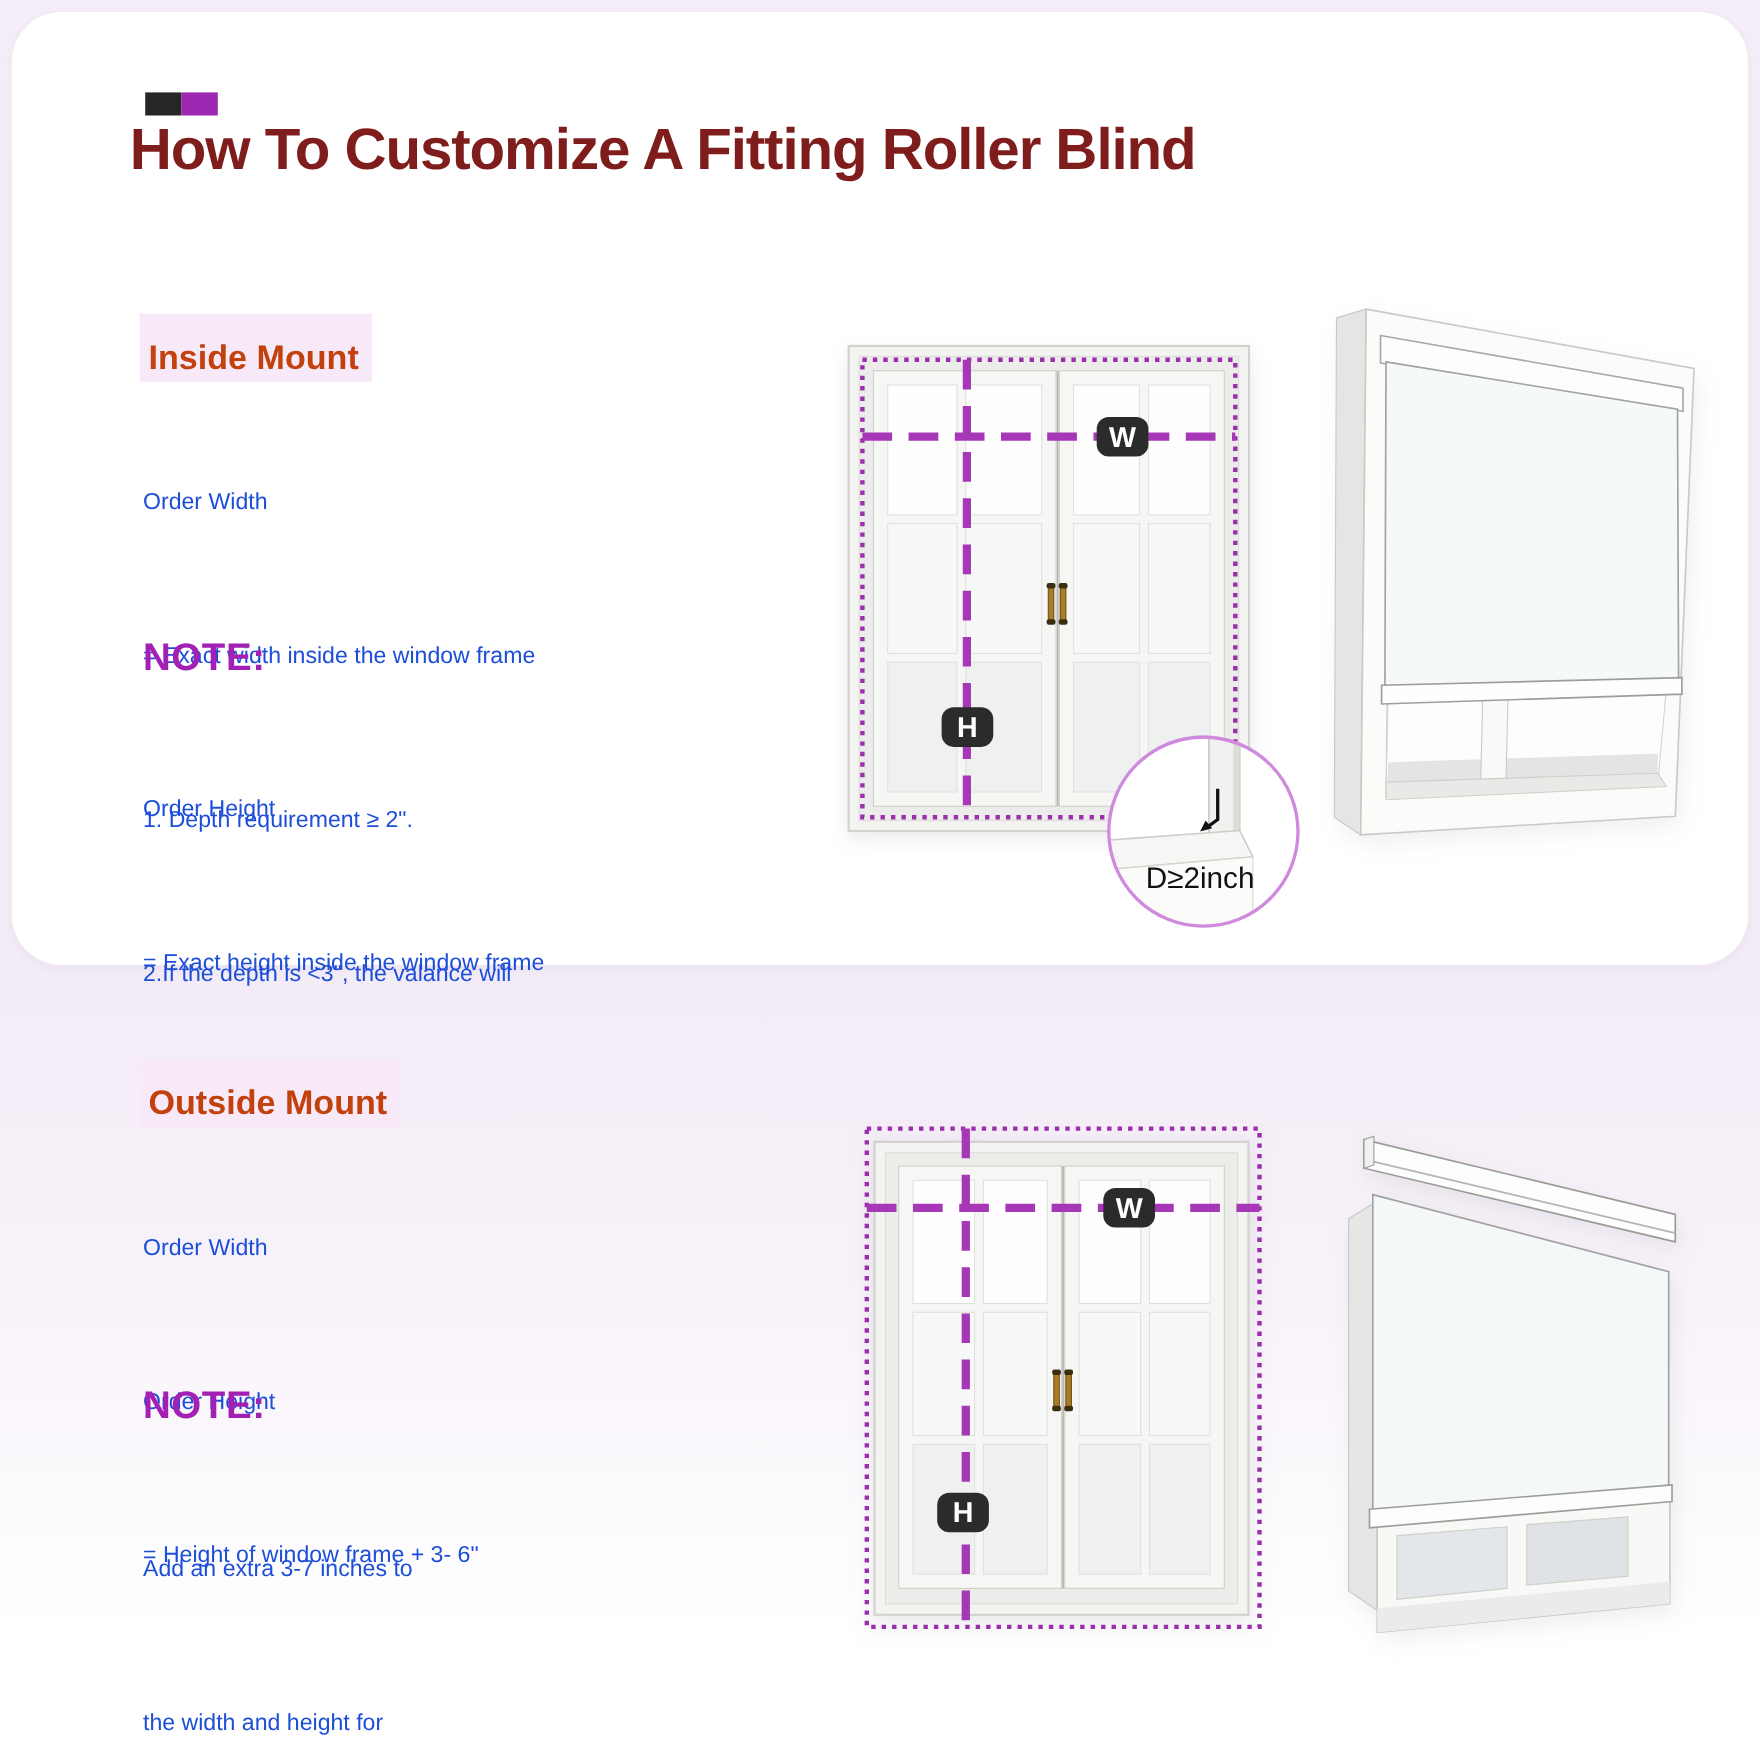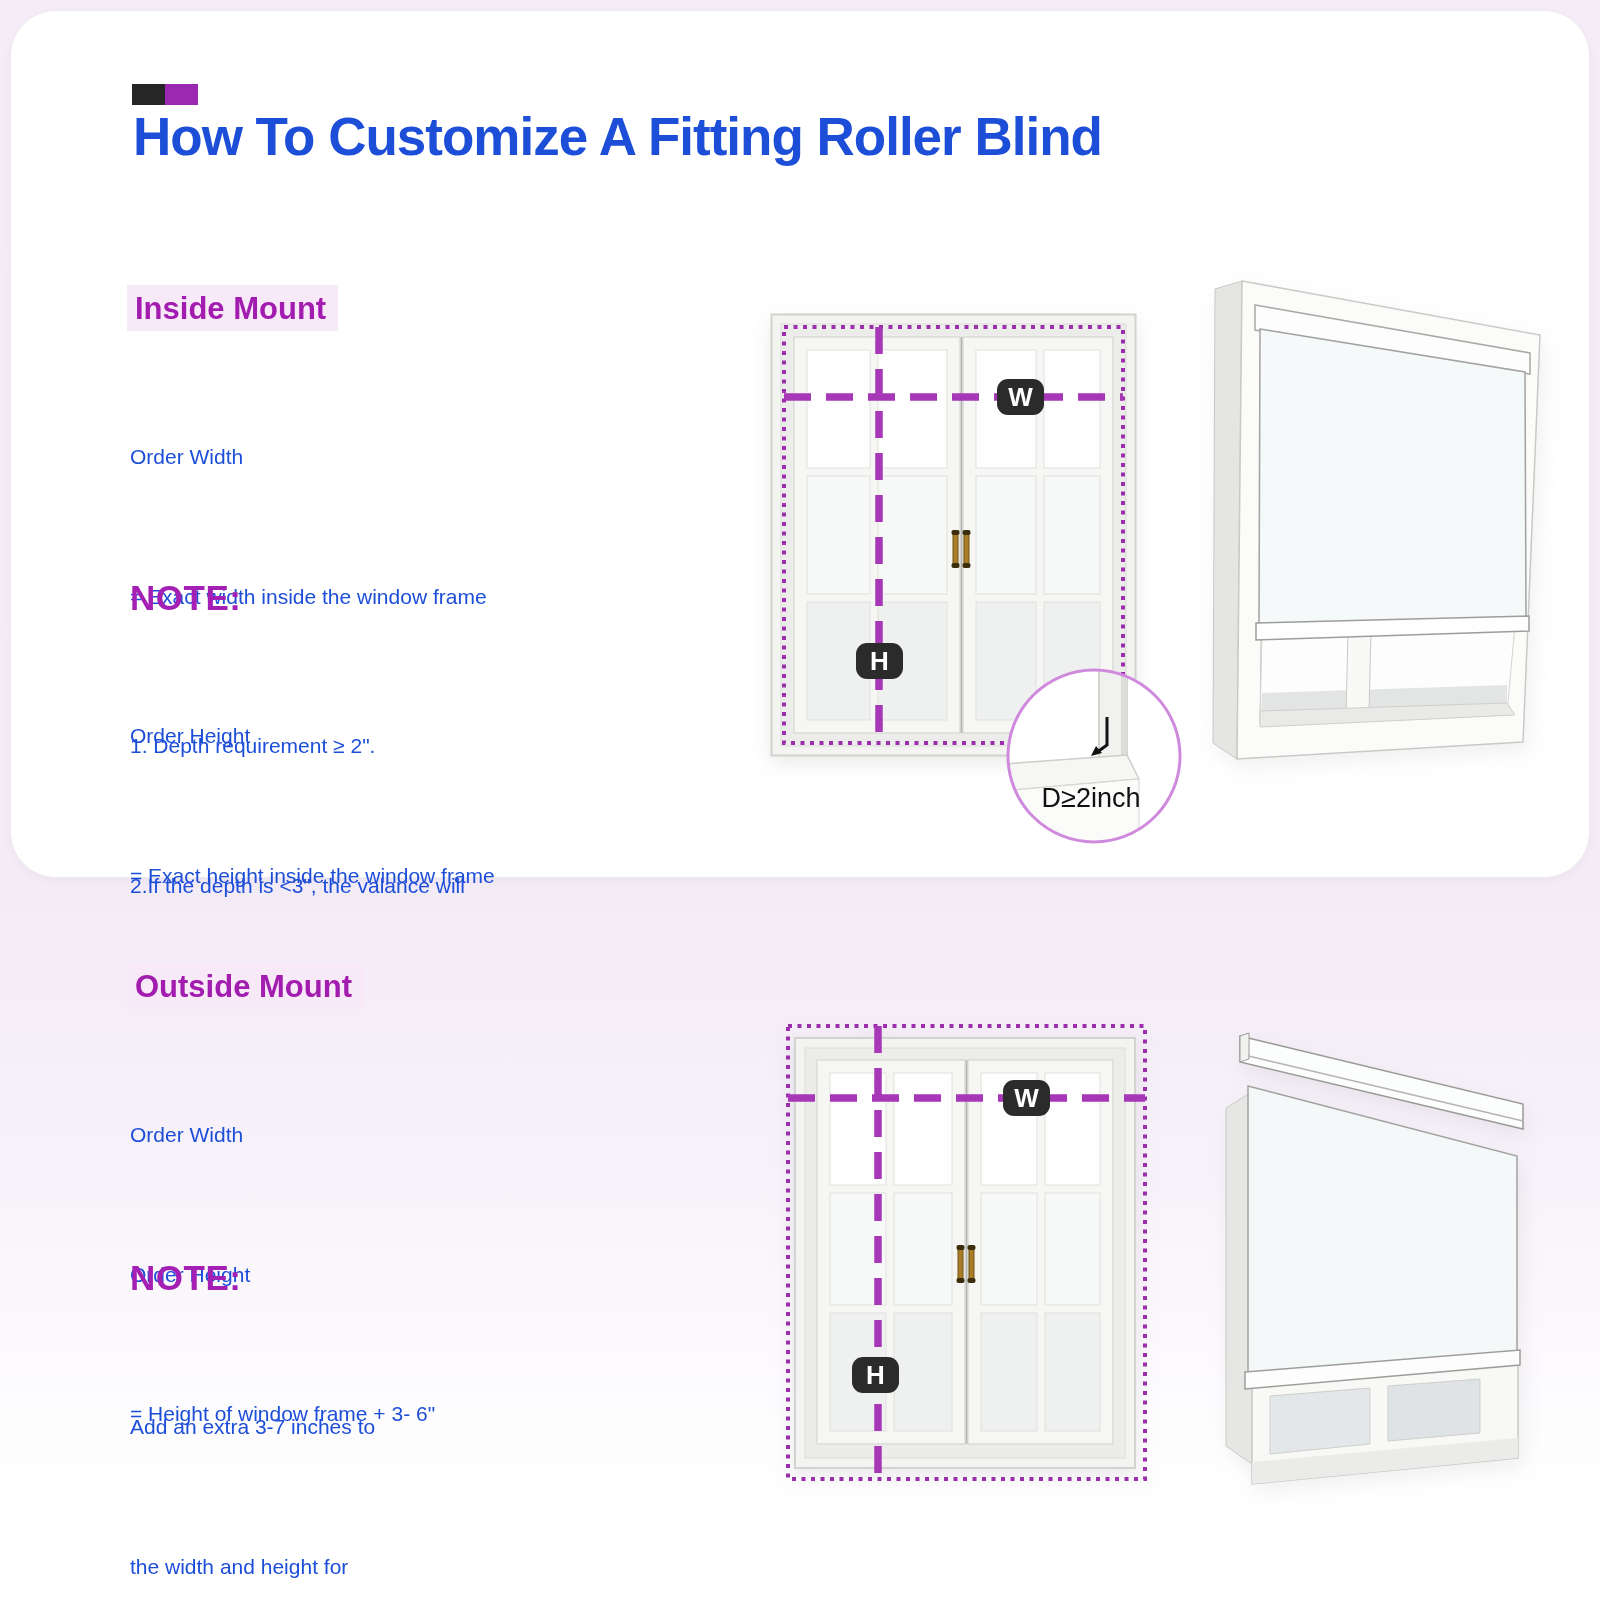--- a/index.html
+++ b/index.html
@@ -11,28 +11,28 @@
   .card{
     position:absolute;left:10px;top:10px;width:1578px;height:866px;
     background:#ffffff;border:1px solid #ededed;border-radius:46px;
     box-shadow:0 3px 8px rgba(120,90,140,0.05);
   }
   .accent-squares{position:absolute;left:132px;top:84px;display:flex;}
   .sq{width:33px;height:21px;}
   .sq.black{background:#262626;}
   .sq.purple{background:#9c27b0;}
   .page-title{
-    position:absolute;left:133px;top:106px;width:1330px;
-    font-size:53px;font-weight:800;color:#1d4ed8;letter-spacing:-1px;
+    position:absolute;left:118px;top:106px;width:1330px;
+    font-size:53px;font-weight:800;color:#7f1d1d;letter-spacing:-1px;
   }
   .mount-heading{
     position:absolute;display:inline-block;
-    background:#f7e9f8;color:#a21caf;
+    background:#f7e9f8;color:#c2410c;
     font-size:31px;font-weight:800;line-height:1.0;
-    padding:8px 12px 7px 8px;
+    padding:24px 12px 7px 8px;
   }
   .body-lines{
     position:absolute;font-size:21px;color:#1d4ed8;line-height:46.5px;white-space:pre;
   }
   .note-heading{
     position:absolute;font-size:35px;font-weight:800;color:#a420b4;letter-spacing:0.5px;
   }
   .illus{position:absolute;}
   .flat-window{filter:drop-shadow(0 7px 9px rgba(60,60,70,0.10));}
   .blind3d{filter:drop-shadow(4px 8px 10px rgba(60,60,70,0.08));}

